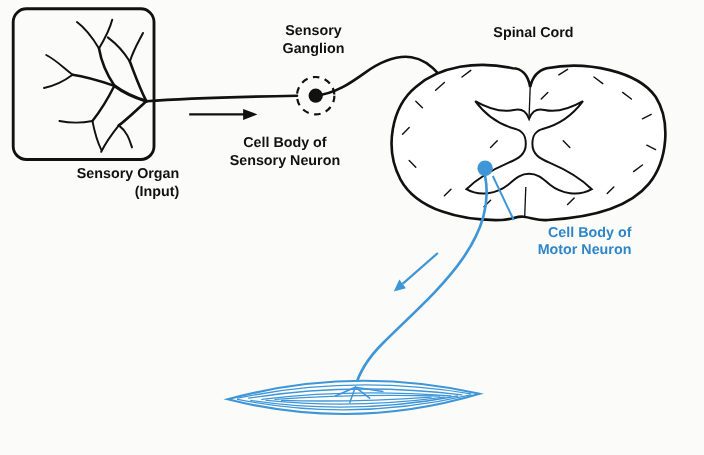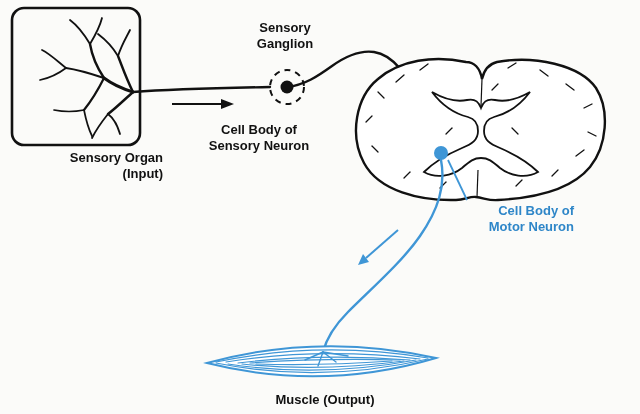--- a/index.html
+++ b/index.html
@@ -132,25 +132,25 @@
       <path d="M323,352 L305,360" stroke-width="1.4"></path>
       <path d="M323,352 L318,366" stroke-width="1.4"></path>
       <path d="M323,352 L336,362" stroke-width="1.4"></path>
       <path d="M323,352 L348,356" stroke-width="1.4"></path>
     </g>
   </svg>
 
   <div class="label center" style="left:240px;top:20px;width:90px;">Sensory
 Ganglion</div>
 
+  <div class="label center" style="left:430px;top:22px;width:110px;">Spinal Cord</div>
 
   <div class="label center" style="left:198px;top:122px;width:122px;">Cell Body of
 Sensory Neuron</div>
 
   <div class="label" style="left:13px;top:150px;width:150px;">Sensory Organ
 (Input)</div>
 
   <div class="label blue" style="left:454px;top:203px;width:120px;">Cell Body of
 Motor Neuron</div>
 
-  <div class="label center" style="left:245px;top:392px;width:160px;">Muscle (Output)</div>
 
 </div>
 
 </body></html>

